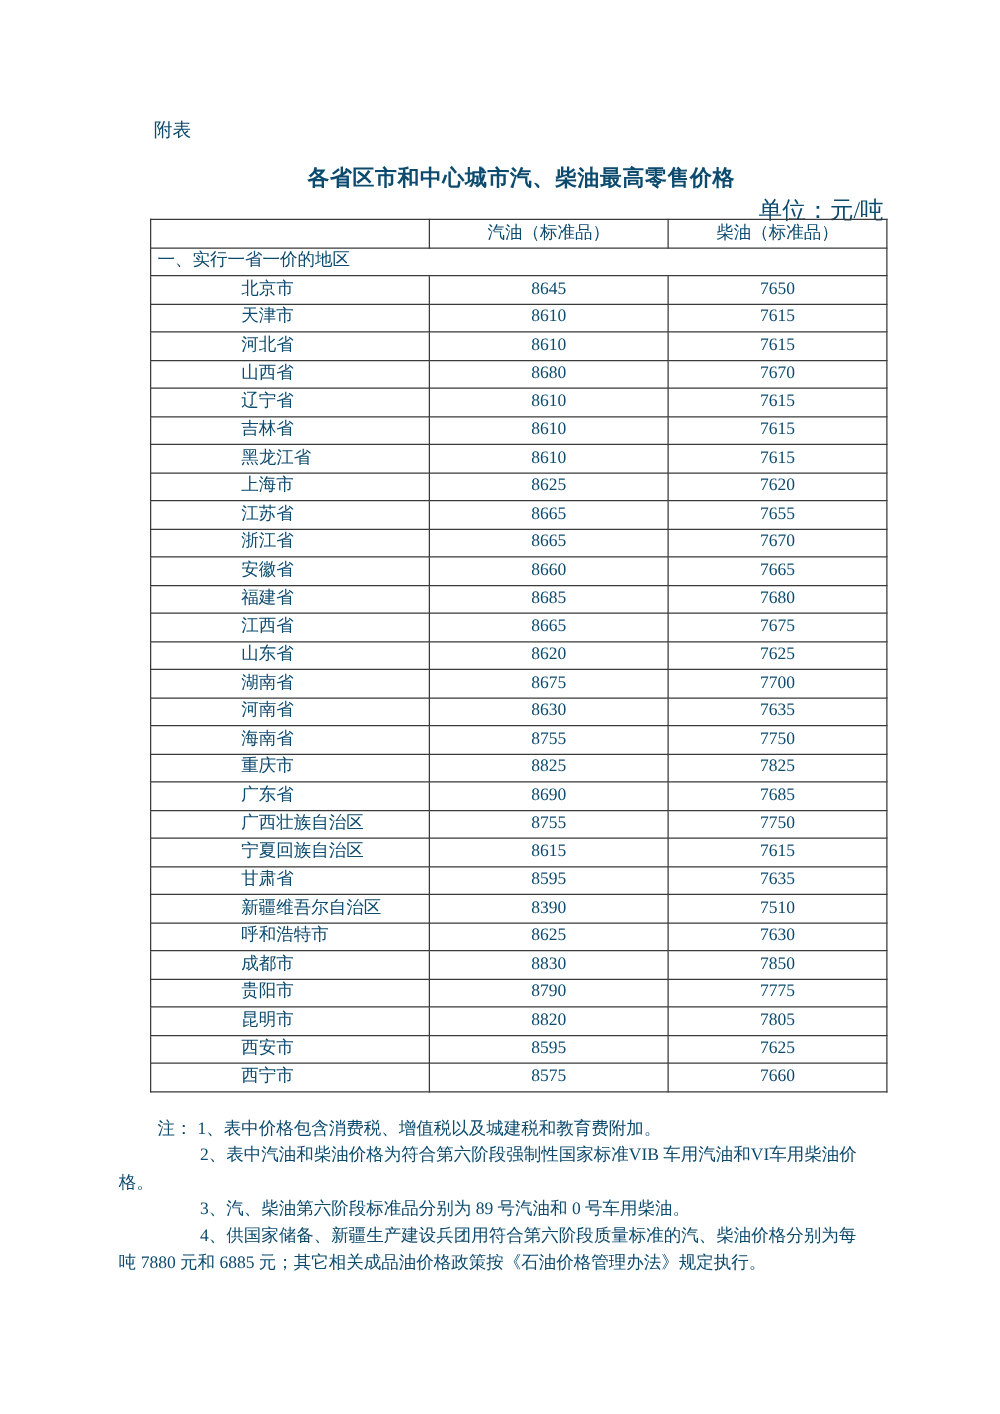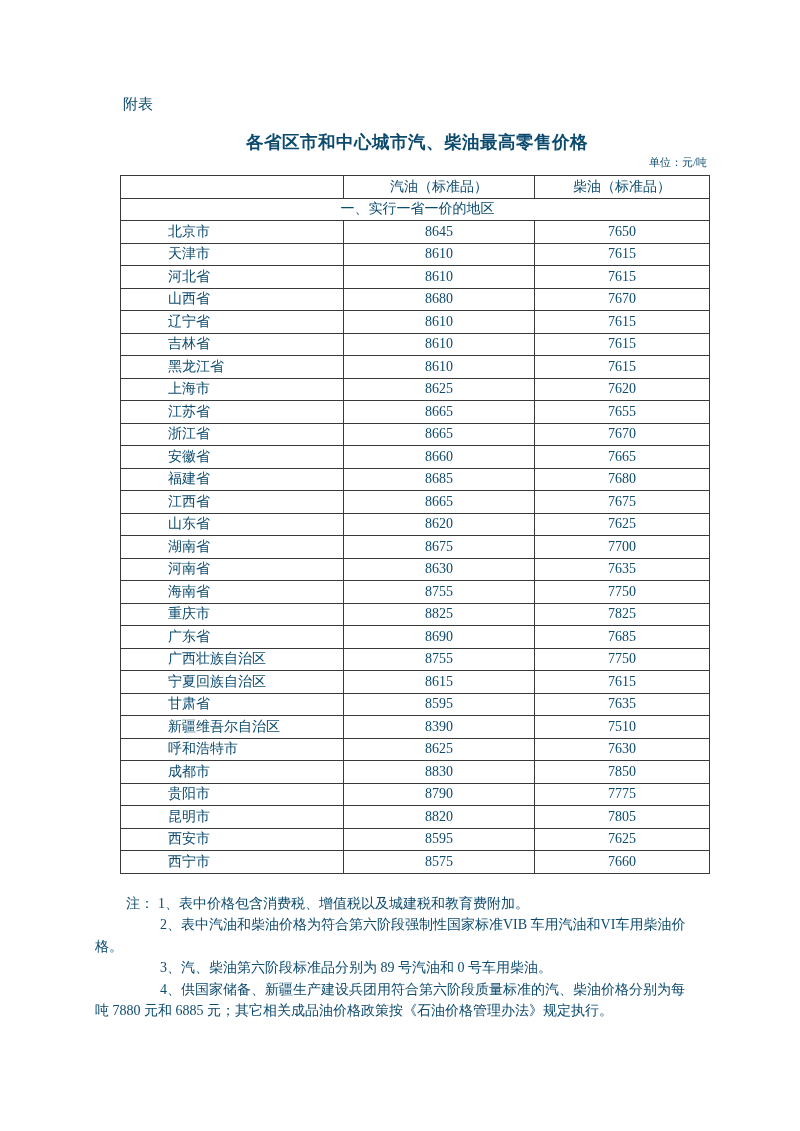--- a/index.html
+++ b/index.html
@@ -26,21 +26,21 @@
     text-align:center;
     font-size:17.5px;
     font-weight:bold;
     letter-spacing:0.5px;
     font-family:"Liberation Sans","DejaVu Sans",sans-serif;
   }
   .unit{
     position:absolute;
     top:155px;
     right:93px;
-    font-size:11px;
+    font-size:19px;
   }
   table.price-table{
     position:absolute;
     left:120px;
     top:175px;
     width:589px;
     table-layout:fixed;
     border-collapse:collapse;
     border:1.5px solid #2a2a2a;
   }
@@ -49,23 +49,23 @@
     font-size:14px;
     font-weight:normal;
     padding:0;
     height:21.5px;
     line-height:1;
     overflow:hidden;
     white-space:nowrap;
   }
   .price-table thead tr{height:20px;}
   .price-table th{text-align:center;}
-  td.name-cell{padding-left:47px;text-align:left;}
+  td.name-cell{padding-left:72px;text-align:left;}
   td.num-cell{text-align:center;}
-  td.section-cell{padding-left:5px;text-align:center;font-family:Liberation Mono, monospace;}
+  td.section-cell{padding-left:5px;text-align:left;font-family:Liberation Mono, monospace;}
   .notes{
     position:absolute;
     left:95px;
     top:893px;
     width:591px;
     font-size:14px;
     line-height:21.4px;
   }
   .note{margin:0;padding:0;}
   .note.indent{text-indent:65px;}

